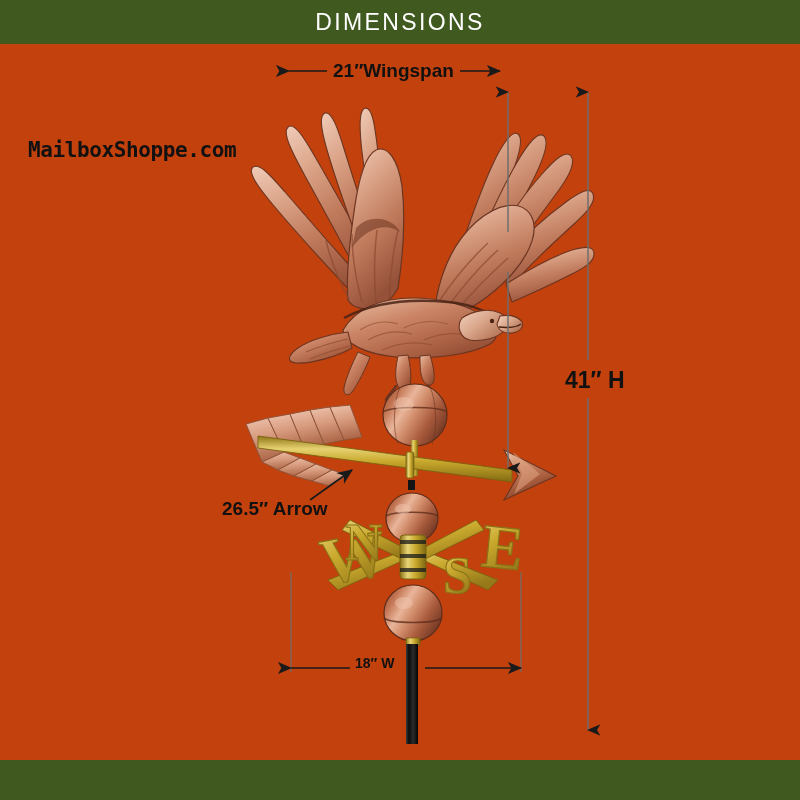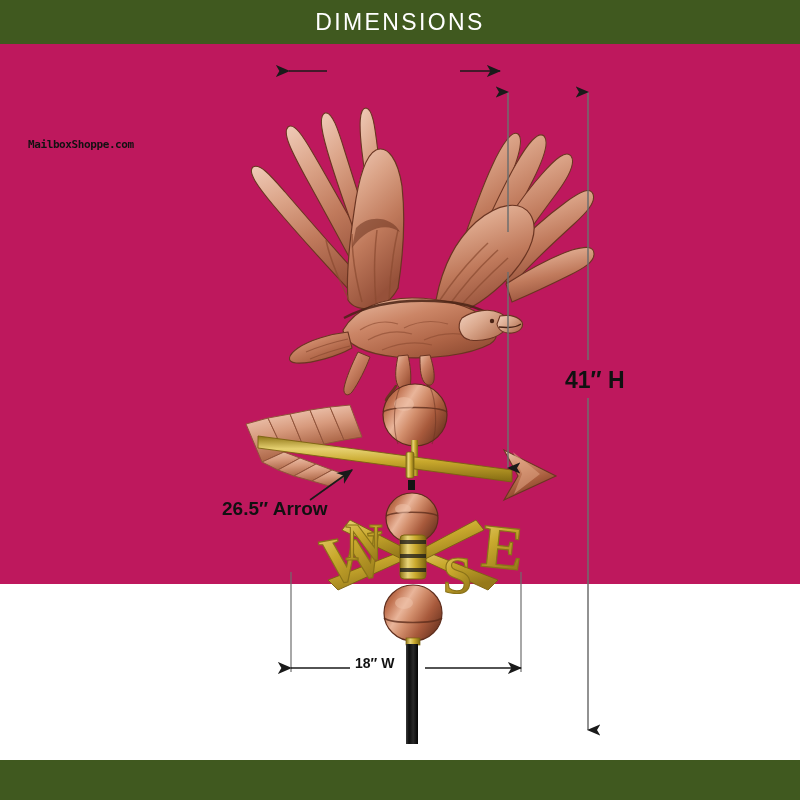--- a/index.html
+++ b/index.html
@@ -4,21 +4,21 @@
 <title>Dimensions</title>
 <style>
   html,body{margin:0;padding:0;}
   body{
     width:800px;height:800px;
     background:#ffffff;
     font-family:"Liberation Sans", sans-serif;
     overflow:hidden;
     position:relative;
   }
-  #stage{position:relative;width:800px;height:584px;background:#be185d;}
+  #stage{position:relative;width:800px;height:800px;background:#c2410c;}
 
   
   .band{
     position:absolute;left:0;width:800px;
     background:#40591f;
   }
   #header-band{top:0;height:44px;}
   #footer-band{top:760px;height:40px;}
   #header-title{
     position:absolute;top:0;left:0;width:800px;height:44px;
@@ -28,21 +28,21 @@
     letter-spacing:2.4px;
     font-weight:400;
     font-family:"Liberation Sans", sans-serif;
   }
 
   
   #watermark{
     position:absolute;
     left:28px;top:138px;
     font-family:"DejaVu Sans Mono", monospace;
-    font-size:11px;
+    font-size:21px;
     font-weight:bold;
     color:#111111;
     letter-spacing:-0.4px;
     white-space:nowrap;
   }
 
   
   .dim-label{
     position:absolute;
     color:#111111;
@@ -330,20 +330,21 @@
     </g>
 
     <g>
       <line x1="291" y1="572" x2="291" y2="672" stroke="#6e6e6e" stroke-width="1.2"></line>
       <line x1="521" y1="572" x2="521" y2="672" stroke="#6e6e6e" stroke-width="1.2"></line>
       <line x1="291" y1="668" x2="350" y2="668" stroke="#1a1a1a" stroke-width="1.6" marker-start="url(#mArrowL)"></line>
       <line x1="425" y1="668" x2="521" y2="668" stroke="#1a1a1a" stroke-width="1.6" marker-end="url(#mArrowR)"></line>
     </g>
   </svg>
 
+  <div class="dim-label" id="label-wingspan">21″Wingspan</div>
   <div class="dim-label" id="label-26h">26″ H</div>
   <div class="dim-label" id="label-41h">41″ H</div>
   <div class="dim-label" id="label-arrow">26.5″  Arrow</div>
   <div class="dim-label" id="label-18w">18″ W</div>
 
   <div class="band" id="footer-band"></div>
 
 </div>
 
 </body></html>

